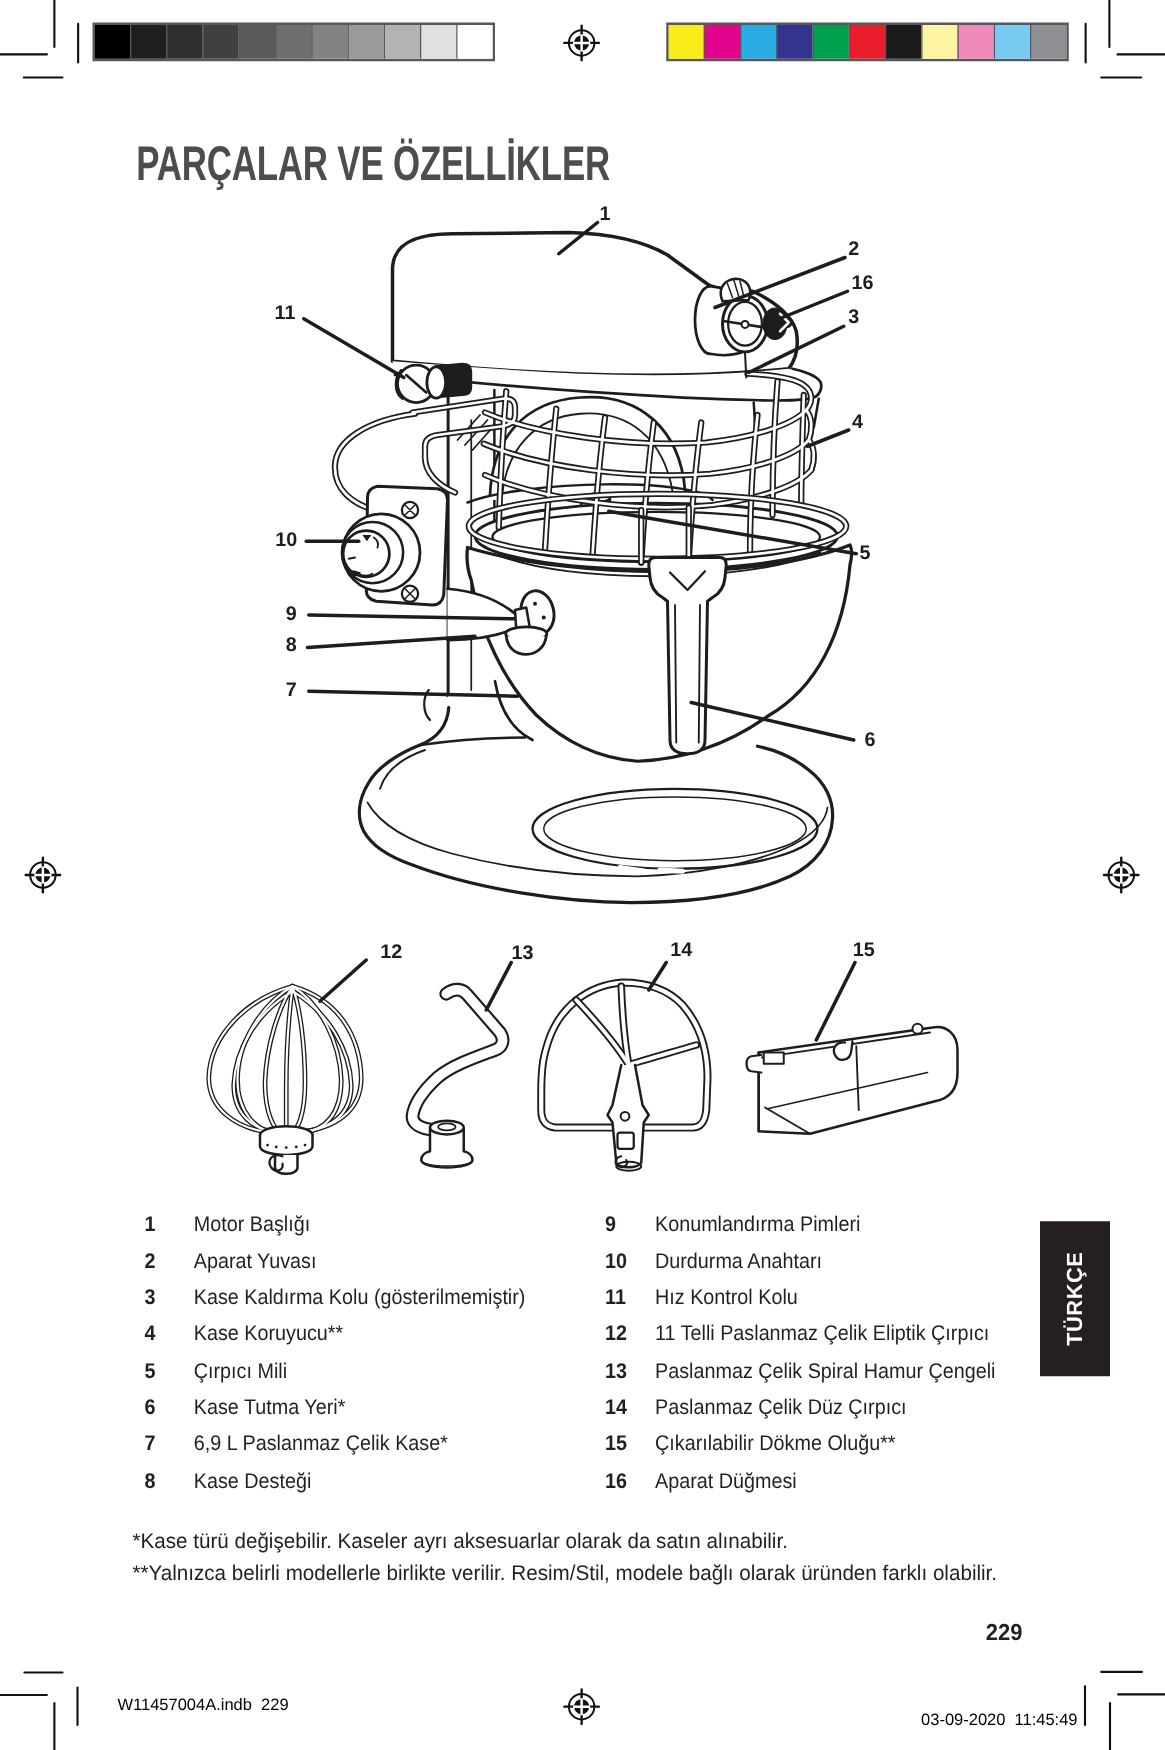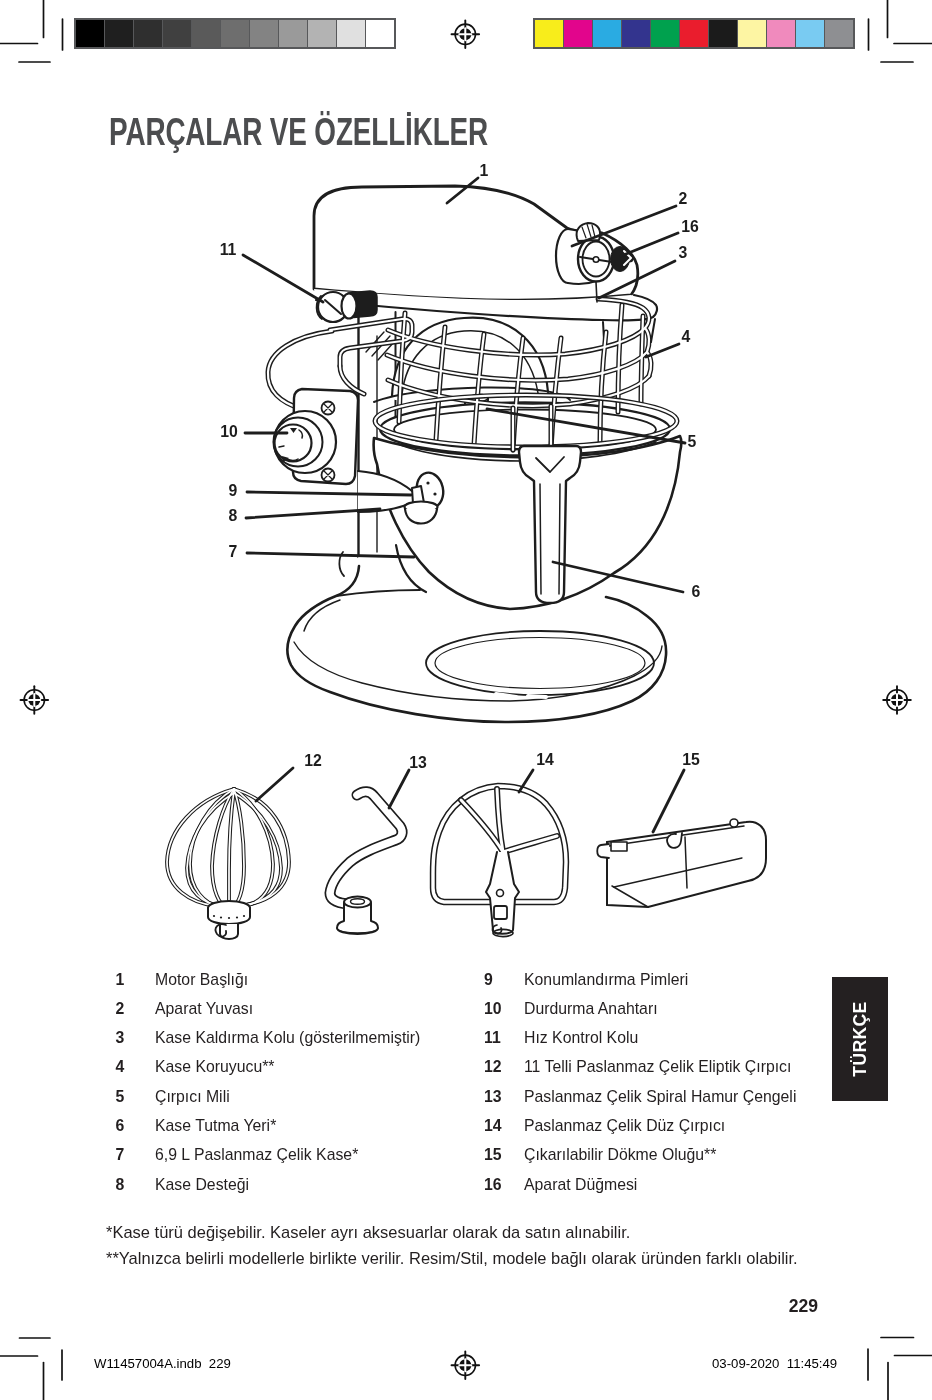--- a/index.html
+++ b/index.html
@@ -368,14 +368,14 @@
   <div class="pl" style="left:524px;top:1173.6px;">Aparat Düğmesi</div>
 
   <div id="tab" class="abs">
       <span>TÜRKÇE</span>
     </div>
 
   <div id="fn" class="abs">*Kase türü değişebilir. Kaseler ayrı aksesuarlar olarak da satın alınabilir.<br>**Yalnızca belirli modellerle birlikte verilir. Resim/Stil, modele bağlı olarak üründen farklı olabilir.</div>
 
   <div id="pgnum" class="abs">229</div>
   <div class="abs foot" style="left:94px;">W11457004A.indb&nbsp;&nbsp;229</div>
-  <div class="abs foot" style="left:712px;width:150px;">03-09-2020&nbsp;&nbsp;11:45:49</div>
+  <div class="abs foot" style="left:712px;width:150px;text-align:right;margin-top:12px;">03-09-2020&nbsp;&nbsp;11:45:49</div>
 </div>
 
 </body></html>

